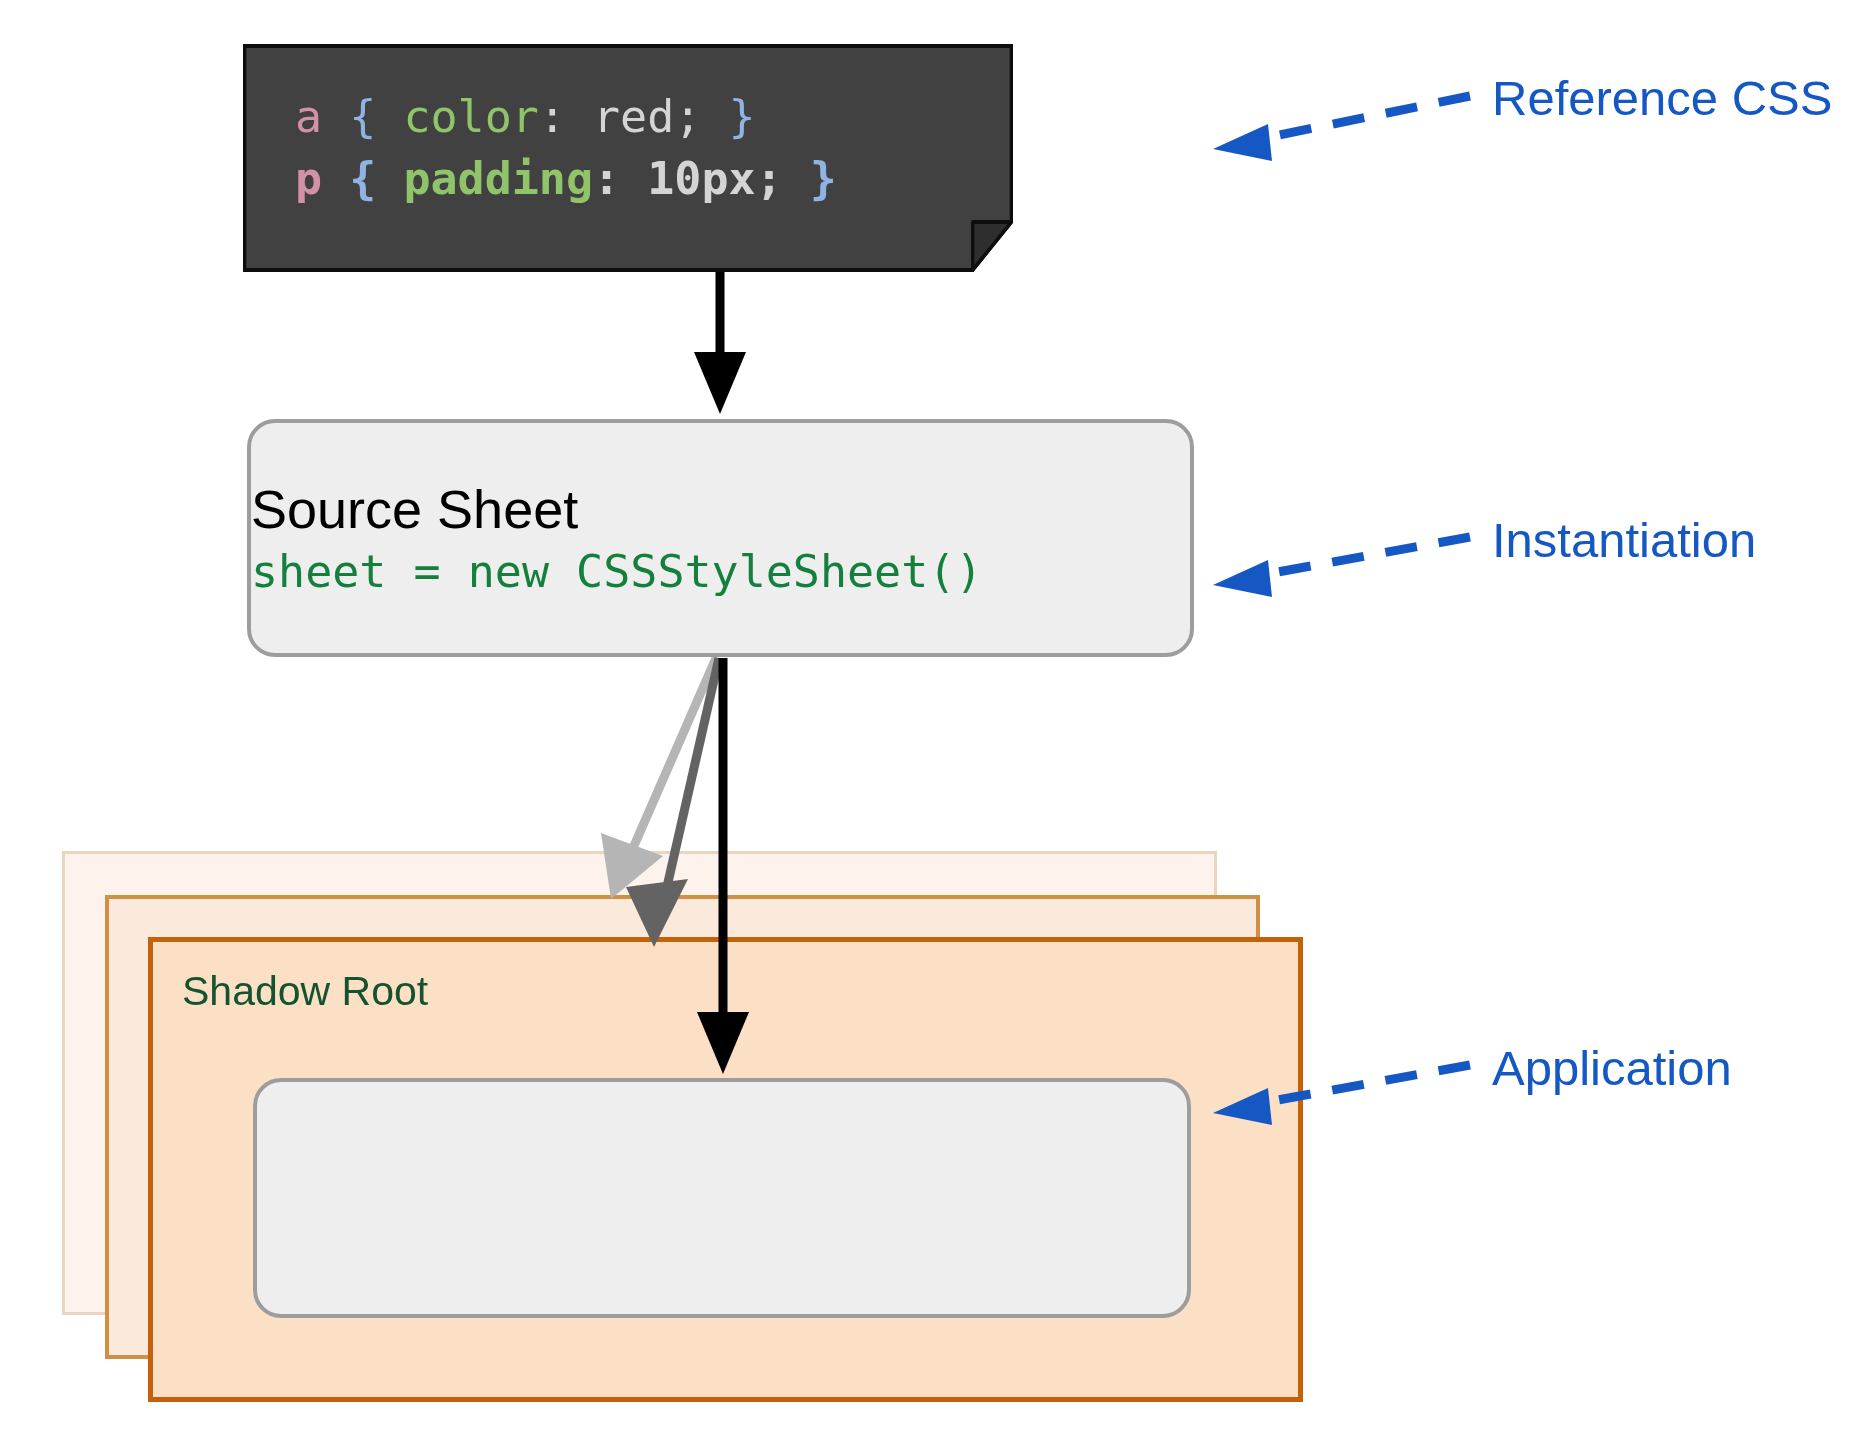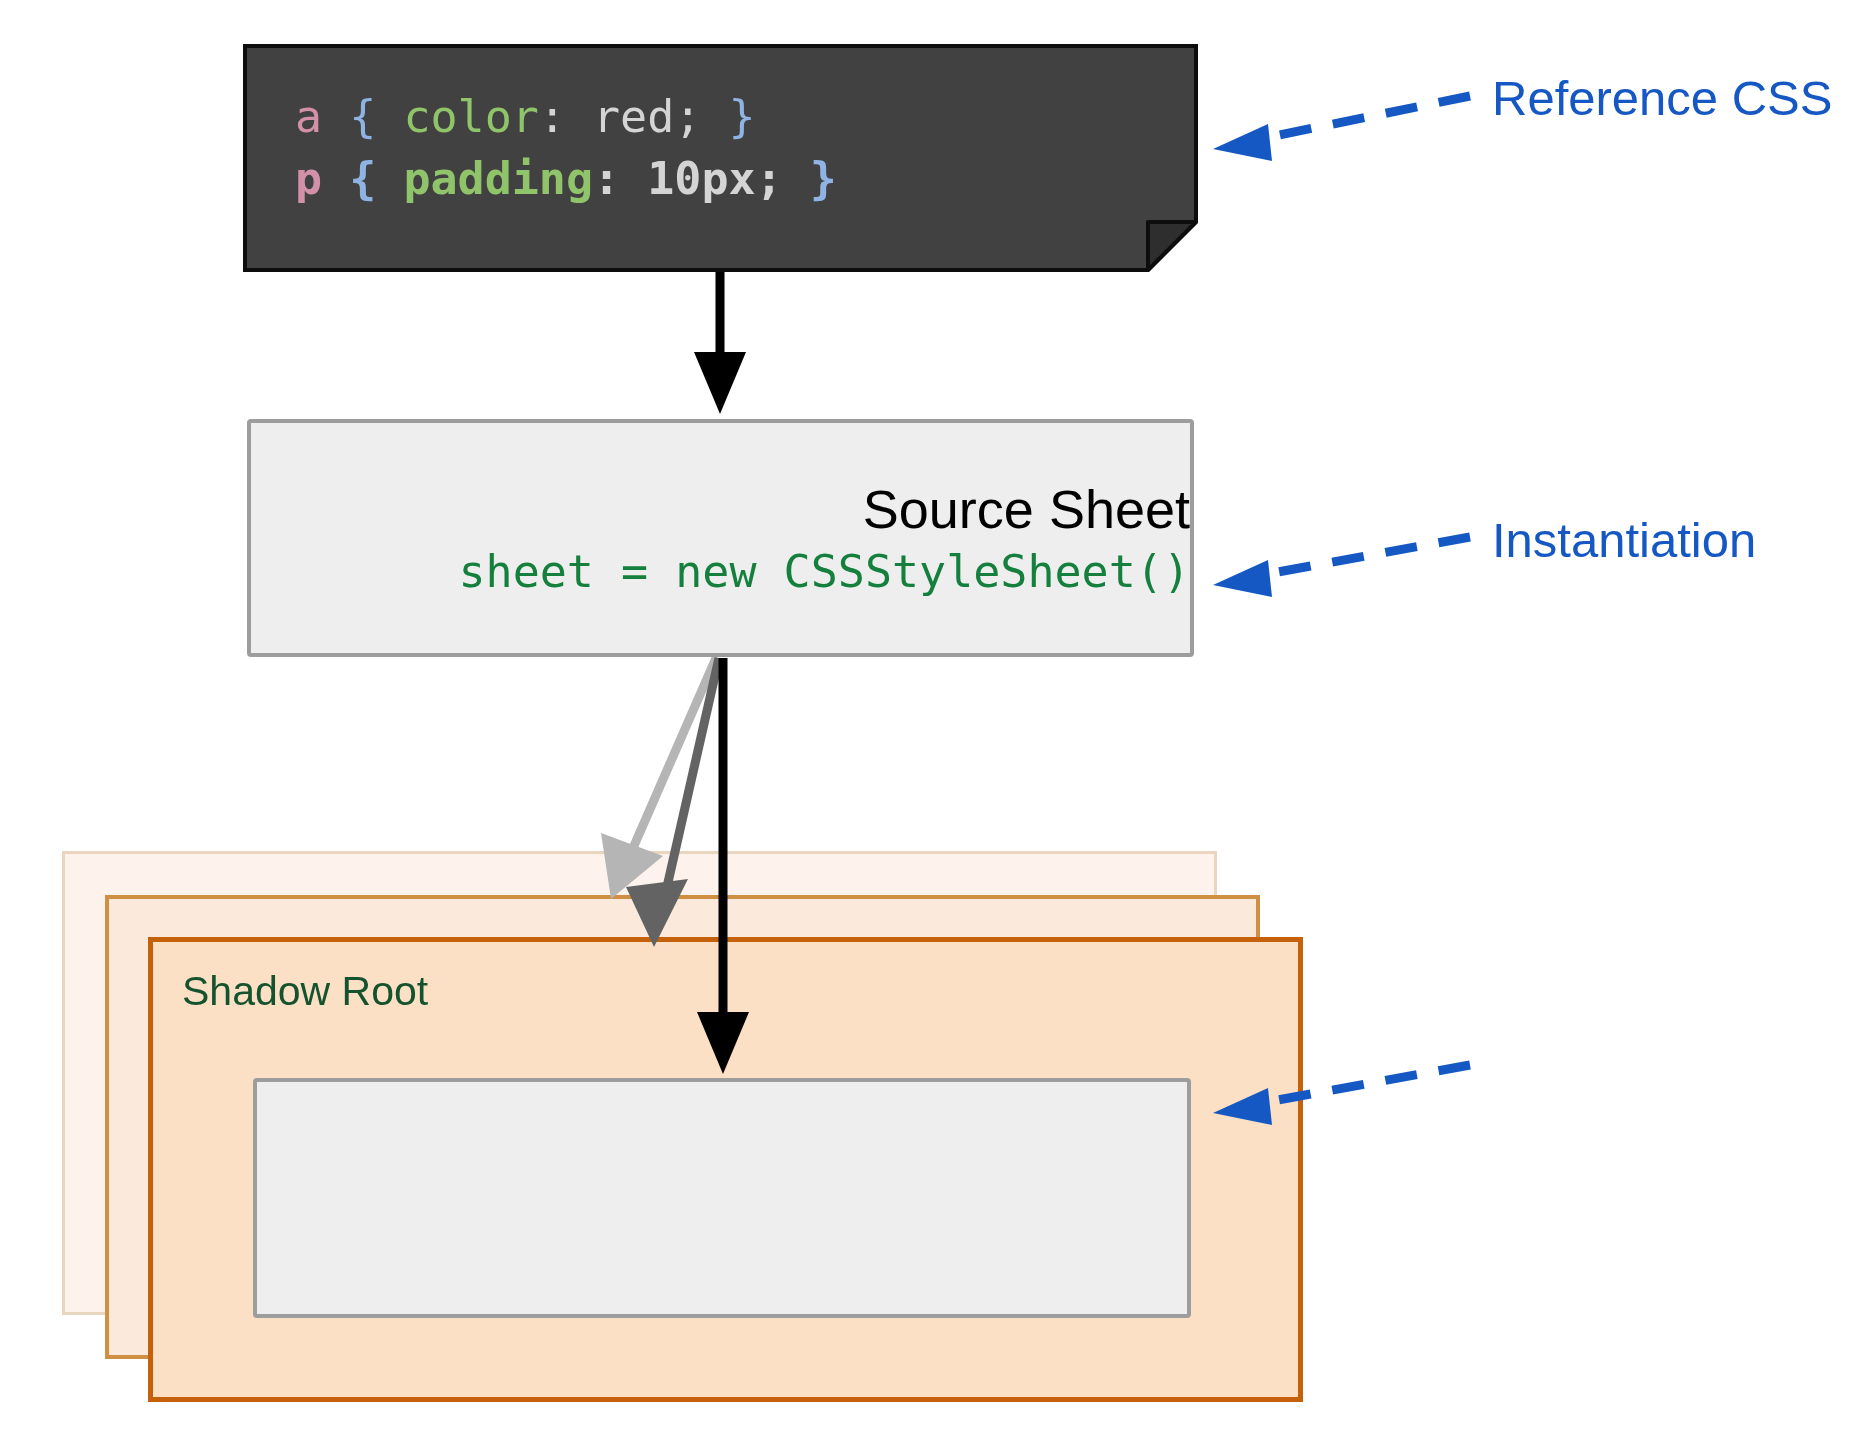--- a/index.html
+++ b/index.html
@@ -16,21 +16,21 @@
     height: 1430px;
     background: #ffffff;
     overflow: hidden;
   }
 
   
   .code-block {
     position: absolute;
     left: 243px;
     top: 44px;
-    width: 955px;
+    width: 770px;
     height: 228px;
   }
   .code-block .sheet-svg {
     position: absolute;
     inset: 0;
     width: 100%;
     height: 100%;
   }
   .code-text {
     position: absolute;
@@ -45,25 +45,25 @@
   .tok-sel   { color: #d291a8; }
   .tok-brace { color: #8fb4e3; }
   .tok-prop  { color: #90c46a; }
   .tok-val   { color: #d4d4d4; }
 
   
   .node {
     position: absolute;
     background: #eeeeee;
     border: 4px solid #9d9d9d;
-    border-radius: 4px;
+    border-radius: 28px;
     box-sizing: border-box;
     display: flex;
     flex-direction: column;
-    align-items: flex-end;
+    align-items: flex-start;
     justify-content: center;
     z-index: 6;
   }
   .node-title {
     color: #000000;
     font-size: 54px;
     font-family: "Liberation Sans", sans-serif;
     line-height: 1.05;
     margin-bottom: 10px;
     white-space: nowrap;
@@ -219,14 +219,15 @@
     </g>
 
     <g>
       <line x1="1470" y1="1065" x2="1245" y2="1106" stroke="#1558c4" stroke-width="9" stroke-dasharray="32 22" stroke-linecap="butt"></line>
       <polygon points="1213,1113 1268,1088 1272,1125" fill="#1558c4"></polygon>
     </g>
   </svg>
 
   <div class="anno-label" id="label-authored">Reference CSS</div>
   <div class="anno-label" id="label-instant">Instantiation</div>
+  <div class="anno-label" id="label-applic">Application</div>
 
 </div>
 
 </body></html>

